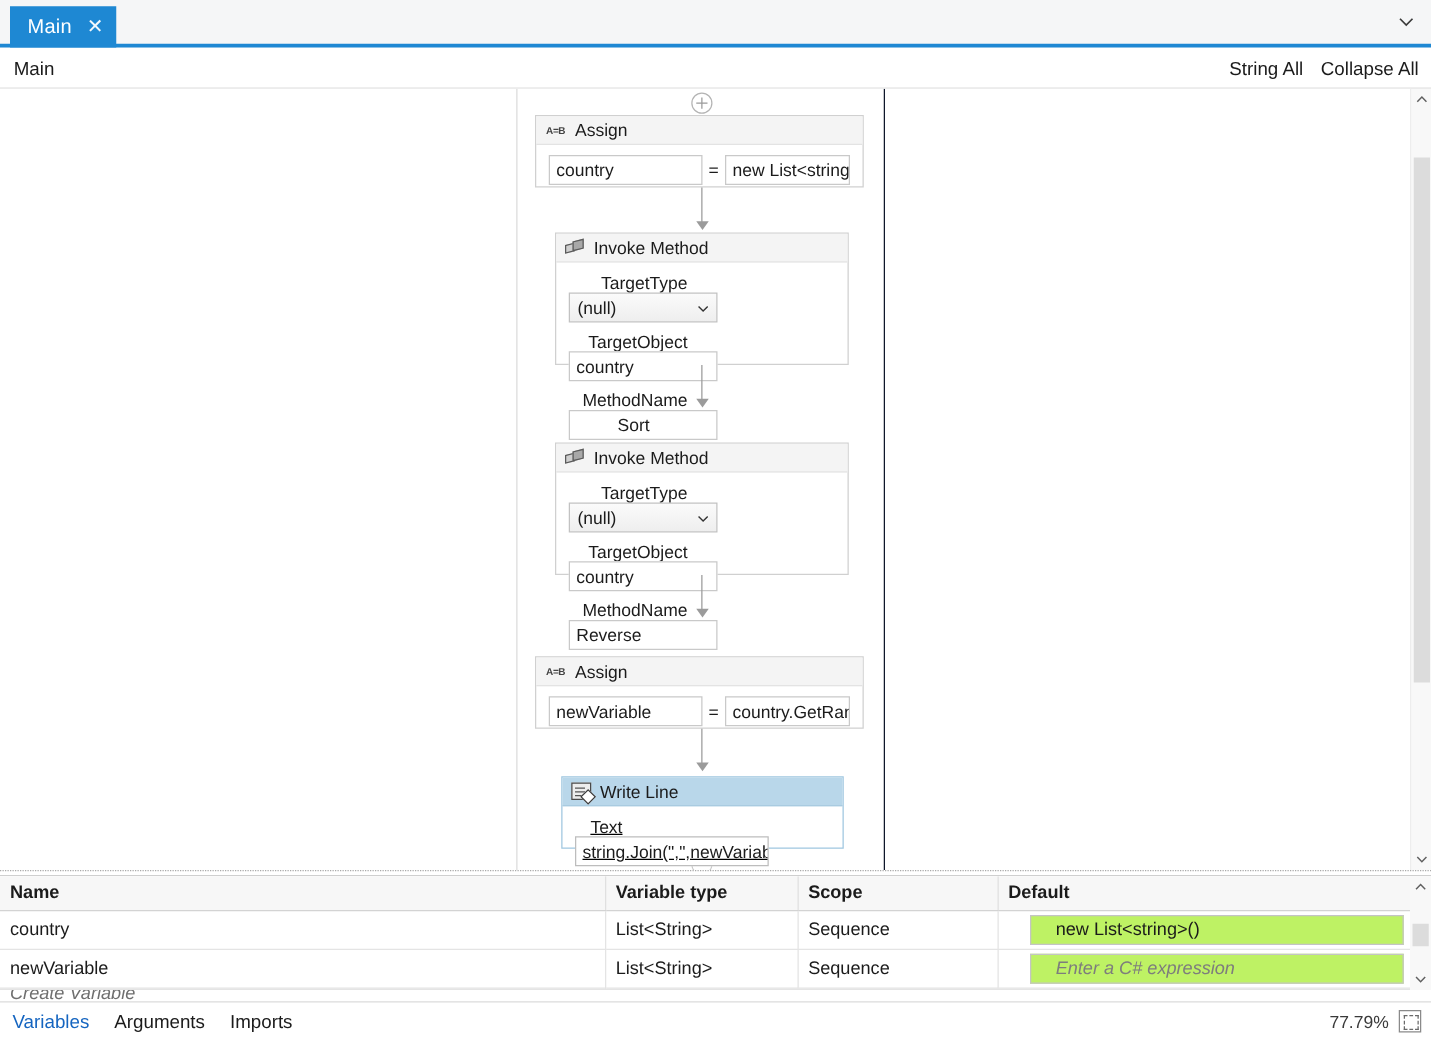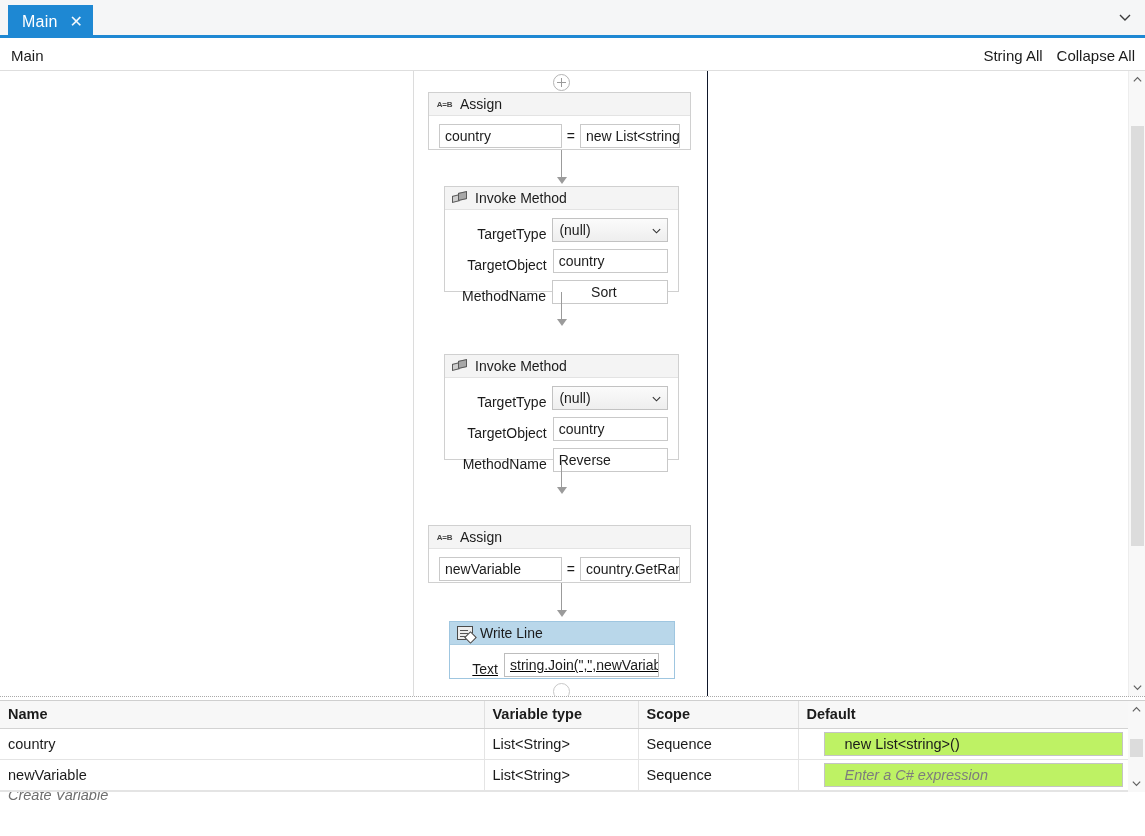--- a/index.html
+++ b/index.html
@@ -169,22 +169,23 @@
     height: 24px;
     font-size: 14px; color: #1b1b1b;
     padding: 2px 5px;
     display: flex; align-items: center;
     overflow: hidden; white-space: nowrap;
   }
   .assign-eq { margin: 0 5px; font-size: 14px; color: #1b1b1b; }
 
   
   .prop-row {
-    display: flex; align-items: flex-end;
+    display: flex; align-items: flex-start;
     margin-bottom: 7px;
+    flex-direction: column;
   }
   .prop-label {
     font-size: 14px; color: #1b1b1b;
     text-align: right;
     margin-right: 6px;
   }
   .combo {
     position: relative;
     border: 1px solid #c2c2c2;
     background: linear-gradient(#fbfbfb, #eeeeee);
@@ -550,15 +551,26 @@
         </svg>
     </div>
     <div class="sb-thumb"></div>
     <div class="sb-btn sb-down">
       <svg viewBox="0 0 12 12" width="11" height="11">
           <path d="M2 4 L6 8 L10 4" stroke="currentColor" stroke-width="1.3" fill="none"></path>
         </svg>
     </div>
   </div>
 
+  <div class="statusbar">
+    <div class="status-tabs">
+      <span class="st active">Variables</span>
+      <span class="st">Arguments</span>
+      <span class="st">Imports</span>
+    </div>
+    <div class="zoom-area">
+      <span>77.79%</span>
+      <span class="fit-btn"></span>
+    </div>
+  </div>
 
 
 </div>
 
 </body></html>

